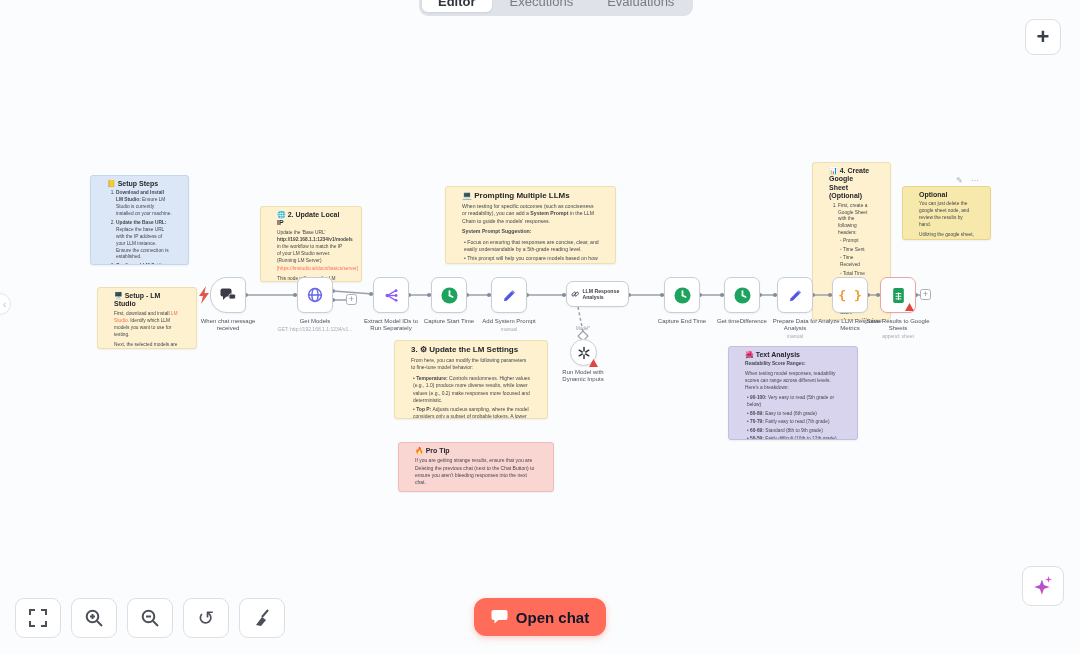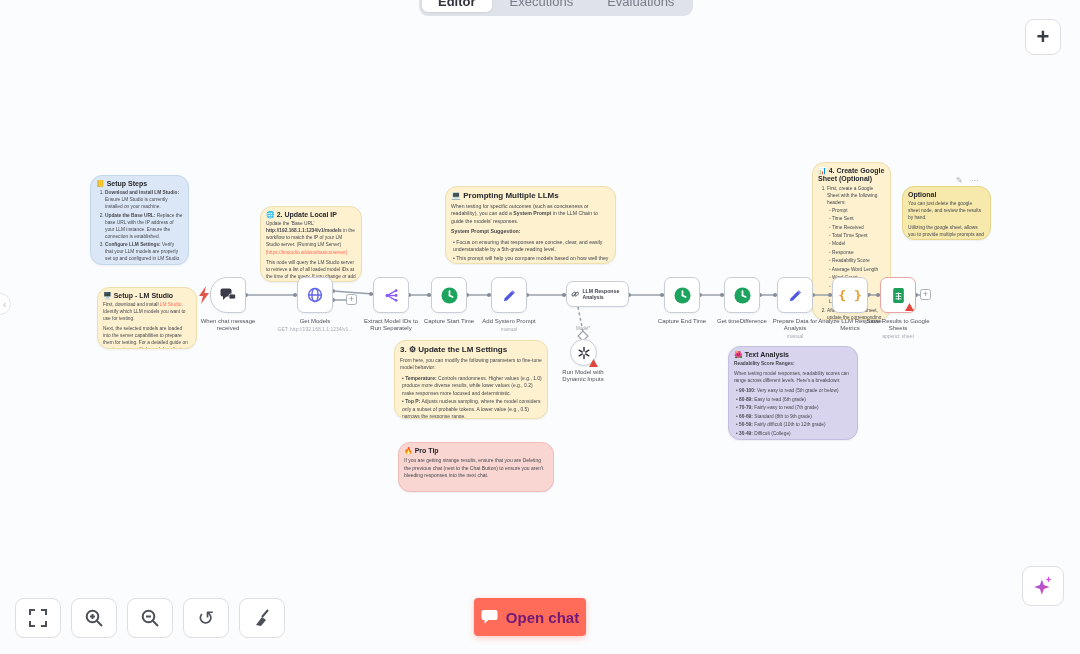--- a/index.html
+++ b/index.html
@@ -8,28 +8,28 @@
   .abs{position:absolute}
   
   .tabbar{position:absolute;left:419px;top:-14px;height:30px;background:#dfe2e8;border-radius:9px;
           display:flex;align-items:center;padding:3px;box-sizing:border-box;gap:2px}
   .tab{font-size:13px;color:#767c88;padding:3px 16px;border-radius:6px;white-space:nowrap}
   .tab.active{background:#fff;color:#34343e;font-weight:bold;box-shadow:0 1px 2px rgba(0,0,0,.08)}
   
   .sqbtn{position:absolute;background:#fff;border:1px solid #dcdfe5;border-radius:9px;
          display:flex;align-items:center;justify-content:center;box-sizing:border-box}
   .plusbtn{left:1025px;top:19px;width:36px;height:36px;font-size:22px;color:#3a3f47;font-weight:bold}
-  .chatbtn{position:absolute;left:474px;top:598px;width:112px;height:38px;background:#ff6d5a;border:none;
-           border-radius:4px;display:flex;align-items:center;justify-content:center;gap:8px;
-           color:#701a75;font-size:15px;font-weight:bold;box-shadow:0 2px 6px rgba(255,109,90,.35)}
+  .chatbtn{position:absolute;left:474px;top:598px;width:132px;height:38px;background:#ff6d5a;border:none;
+           border-radius:12px;display:flex;align-items:center;justify-content:center;gap:8px;
+           color:#0f172a;font-size:15px;font-weight:bold;box-shadow:0 2px 6px rgba(255,109,90,.35)}
   .collapse{position:absolute;left:-11px;top:293px;width:22px;height:22px;border:1px solid #e4e6eb;
             border-radius:50%;background:#fff;color:#c0c4cc;font-size:11px;display:flex;
             align-items:center;justify-content:center;padding-left:9px;box-sizing:border-box}
   
-  .note{position:absolute;border-radius:12px;padding:4px 5px;box-sizing:border-box;overflow:hidden;
+  .note{position:absolute;border-radius:3px;padding:4px 16px;box-sizing:border-box;overflow:hidden;
         font-size:4.8px;line-height:1.45;color:#45474e;z-index:1;box-shadow:0 1px 2px rgba(0,0,0,.06)}
   .n-yellow{background:#fdf1cf;border:1px solid #eedfae}
   .n-blue{background:#dbe7f6;border:1px solid #c2d6ec}
   .n-pink{background:#fad6d3;border:1px solid #efbcb9}
   .n-purple{background:#d9d4ee;border:1px solid #c3bde0}
   .n-amber{background:#f7e8ac;border:1px solid #e8d58b}
   .nt{font-weight:bold;font-size:7px;color:#26272e;margin:0 0 2px 0;line-height:1.2}
   .nt-lg{font-size:8px}
   .note p{margin:0 0 3px 0}
   .note ol{margin:0;padding-left:9px}

